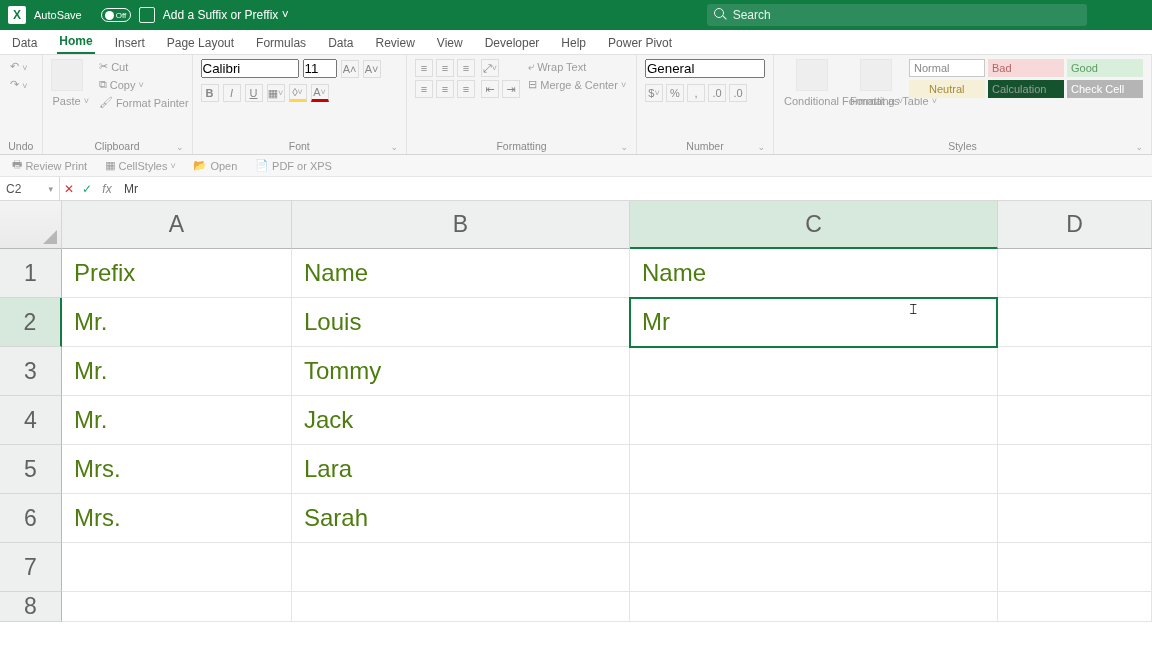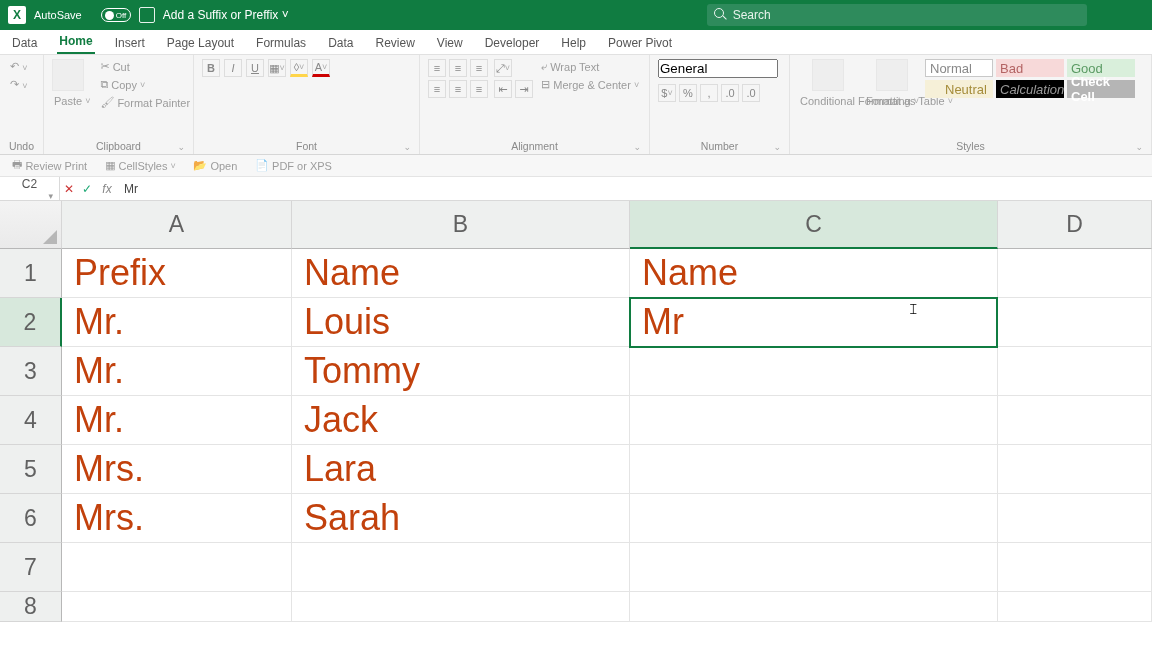--- a/index.html
+++ b/index.html
@@ -34,34 +34,34 @@
   .group-label::after { content: "⌄"; position: absolute; right: 0; bottom: 0; font-size: 9px; color: #aaa; }
   .btn { color: #9c9c9c; font-size: 11px; display: flex; align-items: center; gap: 3px; padding: 1px 2px; white-space: nowrap; }
   .stackv { display: flex; flex-direction: column; gap: 3px; }
   .drop::after { content: " ˅"; font-size: 9px; color: #aaa; }
   .fontbox { width: 98px; }
   .sizebox { width: 34px; }
   .block { width: 18px; height: 18px; border: 1px solid #ddd; display: inline-flex; align-items: center; justify-content: center; font-size: 11px; color: #888; }
   .underline-red { border-bottom: 3px solid #c00; }
   .underline-yellow { border-bottom: 3px solid #ffd54a; }
   .bigicon { width: 32px; height: 32px; border: 1px solid #e7e7e7; background: #eee; }
-  .stylecell { width: 68px; height: 18px; font-size: 13px; display: flex; align-items: center; padding: 0 4px; }
+  .stylecell { width: 76px; height: 18px; font-size: 11px; display: flex; align-items: center; padding: 0 4px; }
   .style-normal { background: #fff; border: 1px solid #c8c8c8; color: #888; }
   .style-neutral { background: #f6f0d8; color: #a58c3a; padding-left: 20px; }
   .style-bad { background: #f7d9d9; color: #b36464; }
-  .style-calc { background: #000000; color: #9a9a9a; font-style: italic; }
+  .style-calc { background: #14532d; color: #9a9a9a; }
   .style-good { background: #d9efdb; color: #5a9a63; }
-  .style-check { background: #b5b5b5; color: #fff; font-weight: bold; }
+  .style-check { background: #b5b5b5; color: #fff; }
 
   
   .qat2 { height: 22px; background: #f7f7f7; border-bottom: 1px solid #e4e4e4; display: flex; align-items: center; gap: 14px; padding: 0 10px; font-size: 11px; color: #b3b3b3; }
 
   
   .fbar { height: 24px; border-bottom: 1px solid #d9d9d9; display: flex; align-items: center; font-size: 12px; color: #555; }
-  .namebox { width: 60px; padding: 0 6px; border-right: 1px solid #d9d9d9; height: 100%; display: flex; align-items: center; flex-direction: column; }
+  .namebox { width: 60px; padding: 0 6px; border-right: 1px solid #d9d9d9; height: 100%; display: flex; align-items: center; }
   .namebox .dd { margin-left: auto; color: #999; font-size: 9px; }
   .fbar .fctrl { width: 18px; text-align: center; color: #888; font-size: 12px; }
   .fbar .fctrl.x { color: #c33; }
   .fbar .fctrl.ck { color: #2a7; }
   .fbar .fx { font-style: italic; color: #888; width: 22px; text-align: center; }
   .fbar .formula { flex: 1; padding: 0 6px; color: #444; }
 
   
   .grid { position: relative; }
   .colhdrs { display: flex; height: 48px; }
@@ -70,21 +70,21 @@
   .colhdr { height: 48px; border-right: 1px solid #d6d6d6; border-bottom: 1px solid #b7b7b7; background: #eef0ef; color: #616161; display: flex; align-items: center; justify-content: center; font-size: 23px; }
   .colhdr.sel { background: #d7e8dc; border-bottom: 2px solid #107c41; }
   .colhdr.A { width: 230px; }
   .colhdr.B { width: 338px; }
   .colhdr.C { width: 368px; }
   .colhdr.D { width: 154px; }
 
   .row { display: flex; height: 49px; }
   .rowhdr { width: 62px; background: #eef0ef; border-right: 1px solid #b7b7b7; border-bottom: 1px solid #d6d6d6; display: flex; align-items: center; justify-content: center; font-size: 23px; color: #616161; }
   .rowhdr.sel { background: #d7e8dc; border-right: 2px solid #107c41; }
-  .cell { border-right: 1px solid #e4e4e4; border-bottom: 1px solid #e4e4e4; display: flex; align-items: center; padding: 0 12px; font-size: 36px; color: #c2410c; }
+  .cell { border-right: 1px solid #e4e4e4; border-bottom: 1px solid #e4e4e4; display: flex; align-items: center; padding: 0 12px; font-size: 24px; color: #4d7c0f; }
   .cA { width: 230px; }
   .cB { width: 338px; }
   .cC { width: 368px; }
   .cD { width: 154px; }
 
   .activecell { position: absolute; border: 2px solid #107c41; pointer-events: none; }
   .activecell .caret { position: absolute; right: 84px; top: 5px; width: 1px; height: 26px; color:#000; }
   .activecell .caret::after{content:"𝙸"; font-size:15px; position:absolute; top:-4px; left:-3px;}
 </style>
 </head>
@@ -140,20 +140,26 @@
         <span class="btn drop">⧉ <span>Copy</span></span>
         <span class="btn">🖌 <span>Format Painter</span></span>
       </div>
     </div>
     <div class="group-label">Clipboard</div>
   </div>
 
   <div class="group" style="width:226px">
     <div class="group-body stackv" style="gap:6px">
       <div style="display:flex;gap:4px;align-items:center">
+        <input class="fake fontbox" value="Calibri" style="">
+        <input class="fake sizebox" value="11" style="">
+        <span class="block">A˄</span>
+        <span class="block">A˅</span>
+      </div>
+      <div style="display:flex;gap:4px;align-items:center">
         <span class="block" style="font-weight:bold">B</span>
         <span class="block" style="font-style:italic">I</span>
         <span class="block" style="text-decoration:underline">U</span>
         <span class="block drop">▦</span>
         <span class="block underline-yellow drop">◊</span>
         <span class="block underline-red drop">A</span>
       </div>
     </div>
     <div class="group-label">Font</div>
   </div>
@@ -177,21 +183,21 @@
         <div style="display:flex;gap:3px">
             <span class="block">⇤</span>
             <span class="block">⇥</span>
           </div>
       </div>
       <div class="stackv">
         <span class="btn">⤶ <span>Wrap Text</span></span>
         <span class="btn drop">⊟ <span>Merge &amp; Center</span></span>
       </div>
     </div>
-    <div class="group-label">Alignment</div>
+    <div class="group-label">Formatting</div>
   </div>
 
   <div class="group" style="width:140px">
     <div class="group-body stackv" style="gap:6px">
       <input class="fake" style="width: 120px;" value="General">
       <div style="display:flex;gap:3px">
         <span class="block drop">$</span>
         <span class="block">%</span>
         <span class="block">,</span>
         <span class="block">.0</span>

